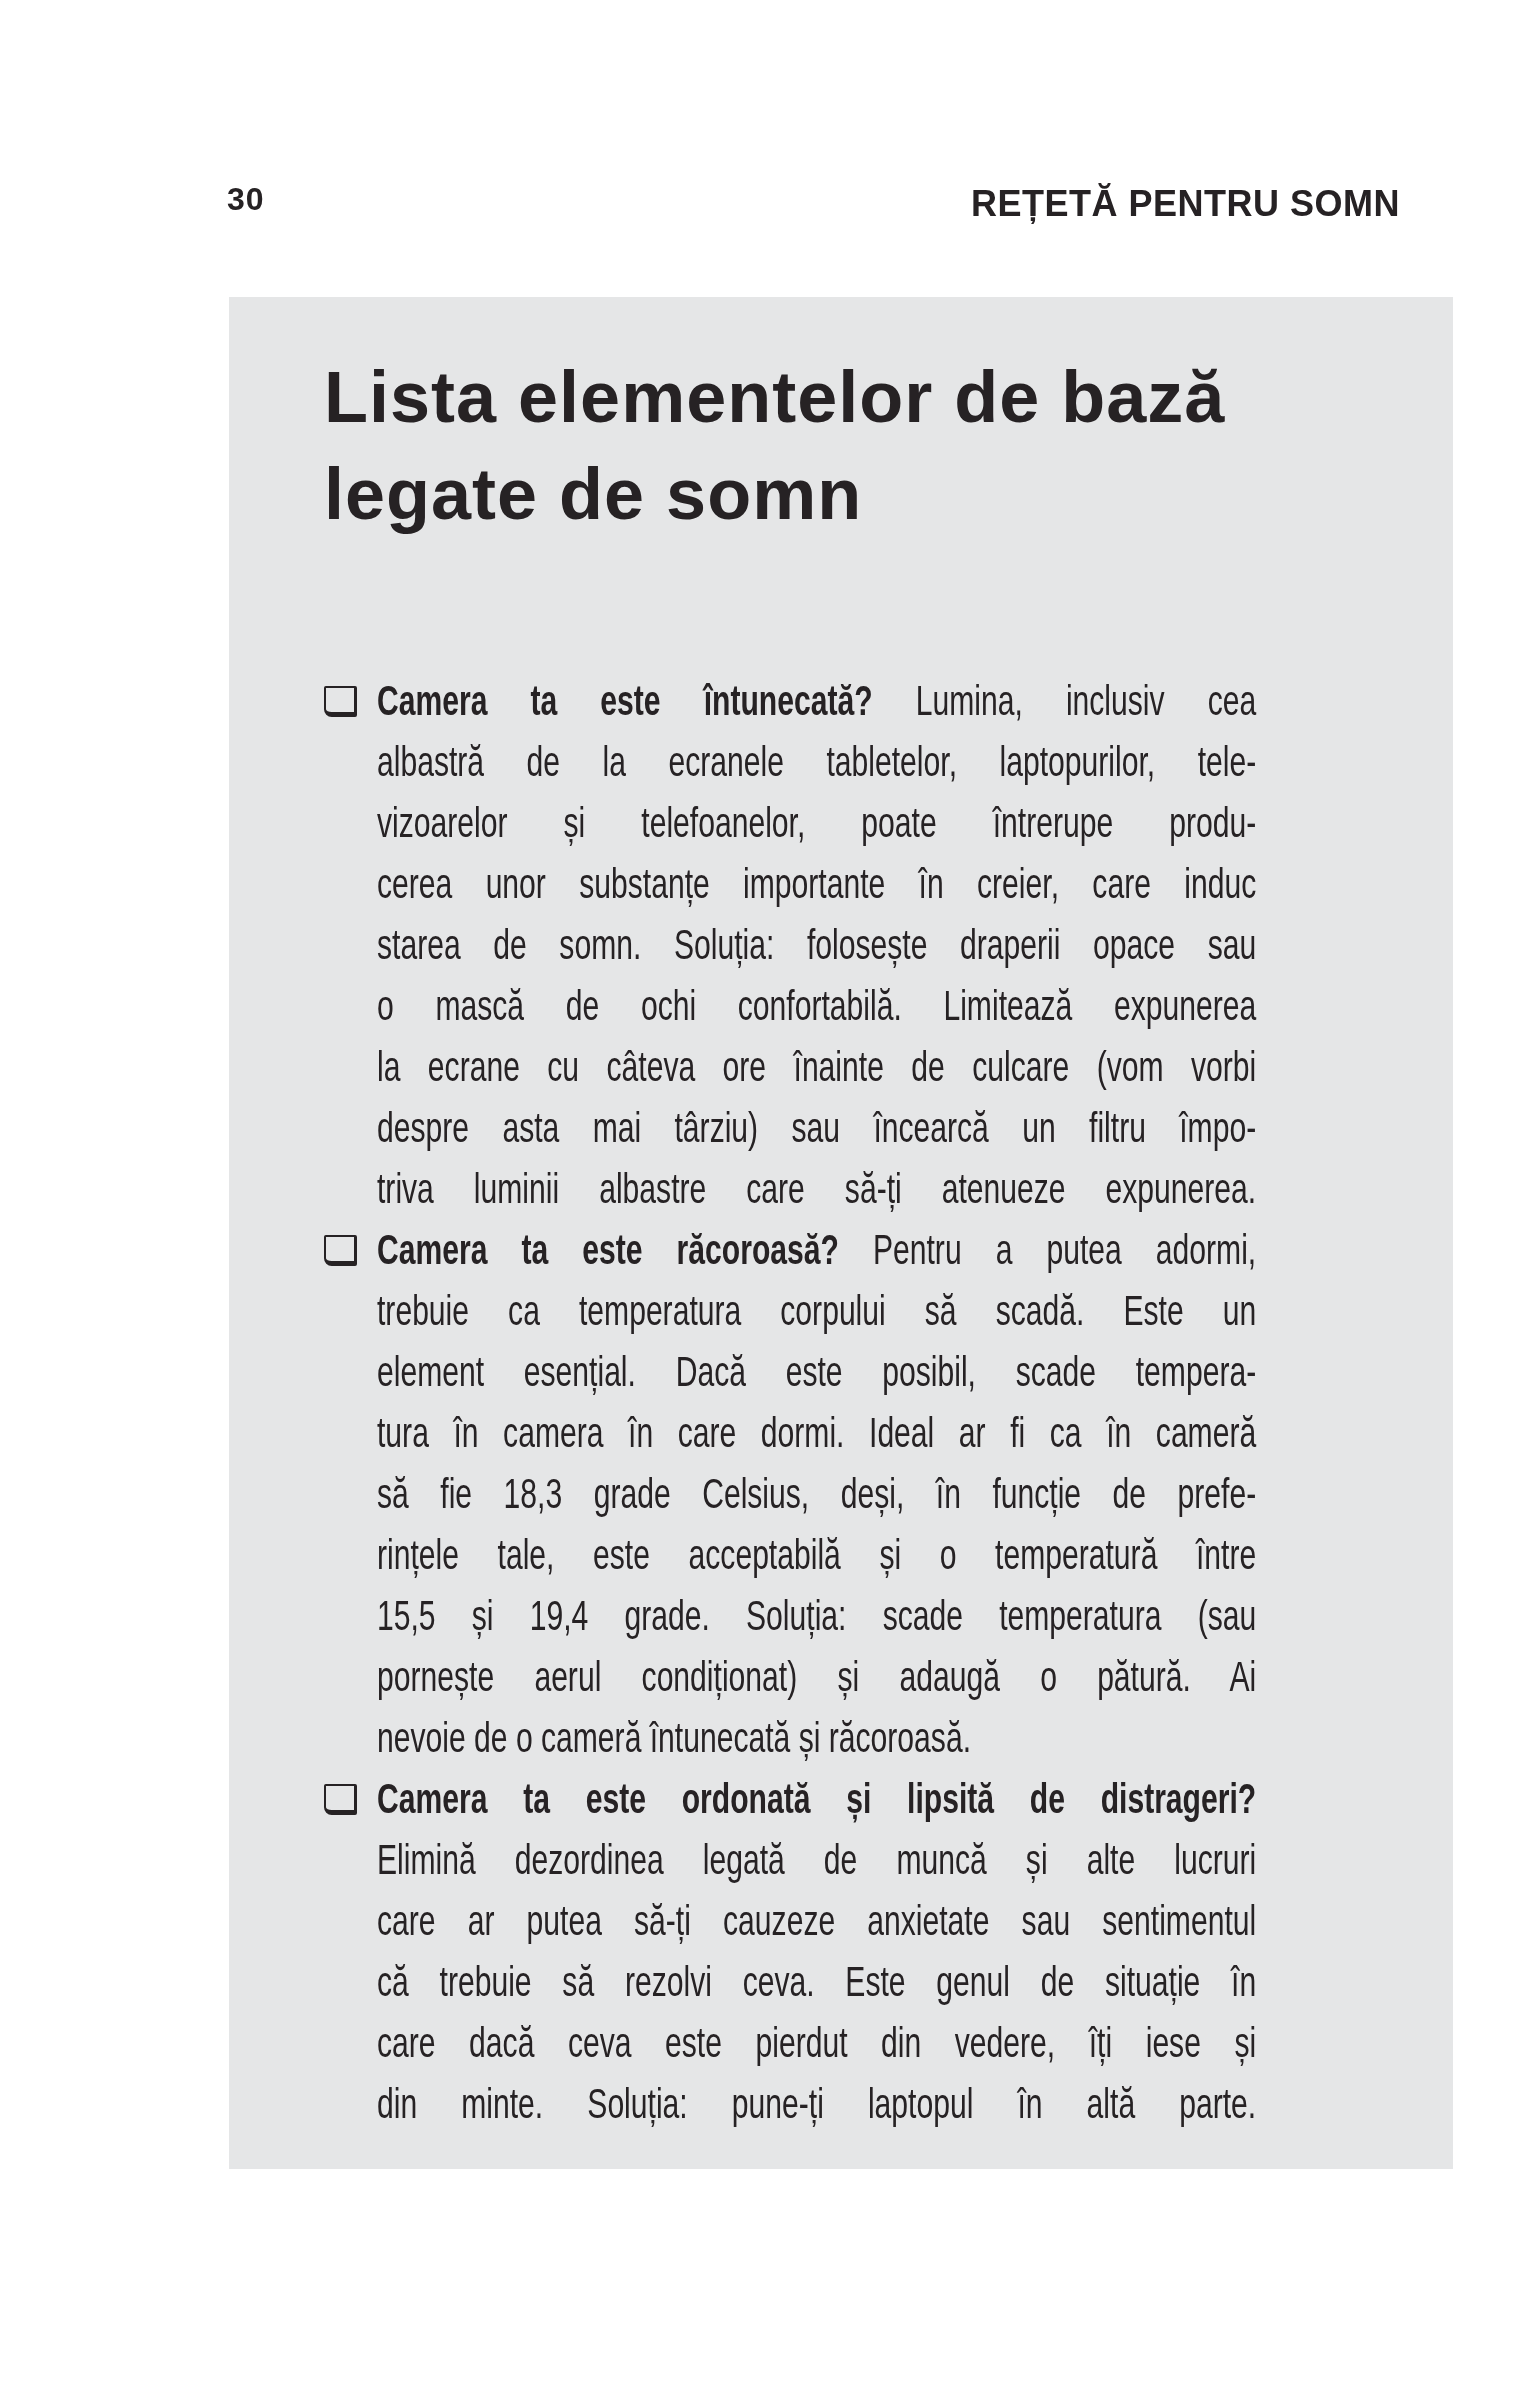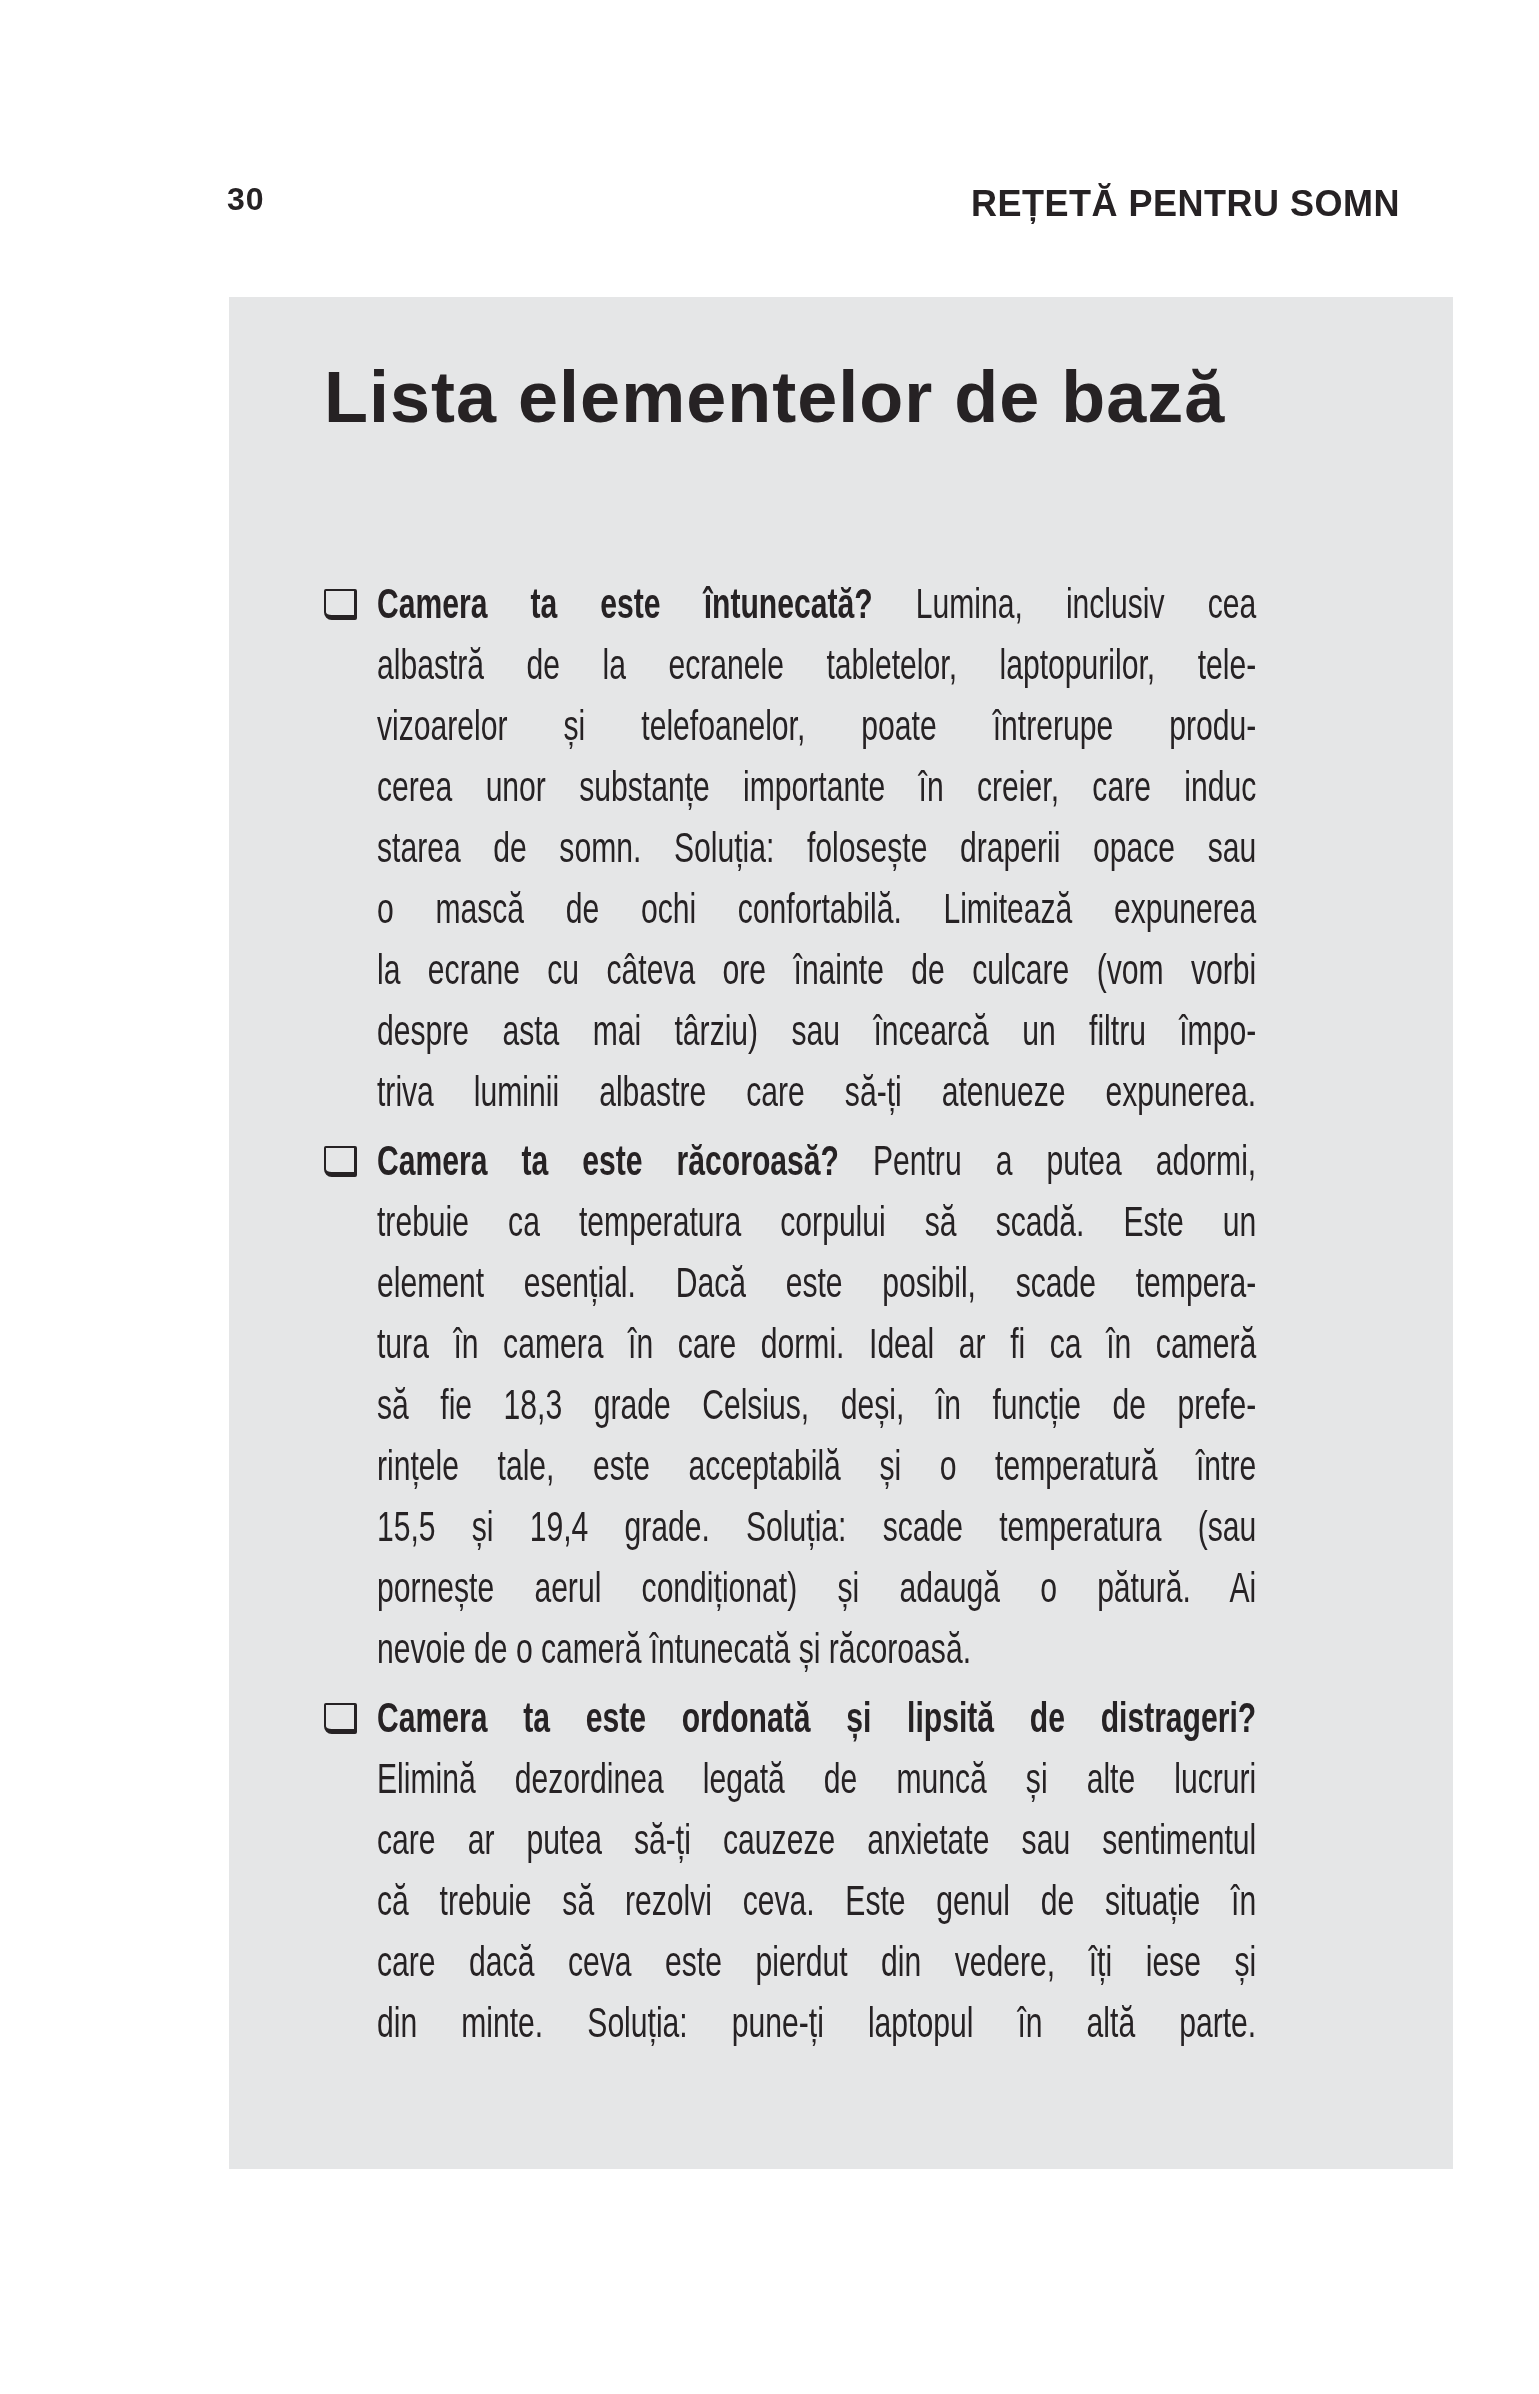--- a/index.html
+++ b/index.html
@@ -31,21 +31,21 @@
     background:var(--card);
     padding:52px 91px 0 95px;
     overflow:hidden;
   }
   .card-title{
     font-size:72px;line-height:97px;font-weight:600;letter-spacing:1px;
     color:var(--ink);
   }
   .card-title .t-line{white-space:nowrap;}
   .checklist{margin-top:127px;}
-  .item{position:relative;padding-left:53px;margin-top:8px;}
+  .item{position:relative;padding-left:53px;}
   .checkbox{
     position:absolute;left:0;top:16.4px;
     width:33px;height:31px;
     border:2.9px solid var(--ink);
     border-right-width:3.9px;
     border-bottom-width:5.8px;
     border-radius:1.9px;
     border-bottom-left-radius:7.7px;
     background:transparent;
   }
@@ -62,20 +62,21 @@
 </style>
 </head>
 <body>
 
 <div class="page-number">30</div>
 <div class="running-header">REȚETĂ PENTRU SOMN</div>
 
 <div class="card">
   <div class="card-title">
     <div class="t-line">Lista elementelor de bază</div>
+    <div class="t-line">legate de somn</div>
   </div>
   <div class="checklist">
       <div class="item">
         <span class="checkbox"></span>
         <div class="item-text">
           <div class="line first"><span class="q">Camera ta este întunecată?</span> <span>Lumina, inclusiv cea</span></div>
           <div class="line">albastră de la ecranele tabletelor, laptopurilor, tele-</div>
           <div class="line">vizoarelor și telefoanelor, poate întrerupe produ-</div>
           <div class="line">cerea unor substanțe importante în creier, care induc</div>
           <div class="line">starea de somn. Soluția: folosește draperii opace sau</div>

